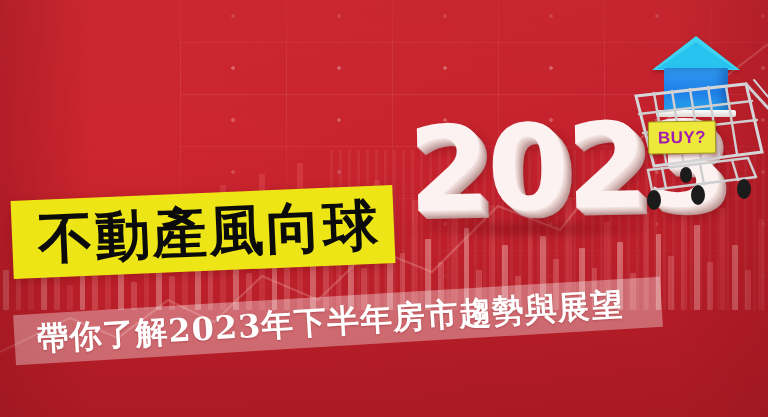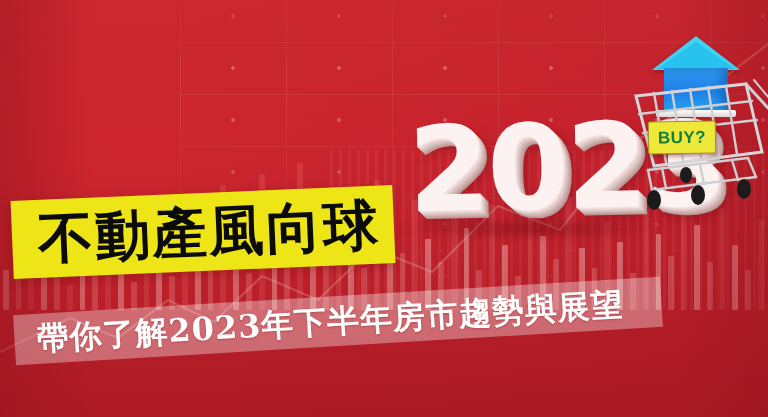--- a/index.html
+++ b/index.html
@@ -113,21 +113,21 @@
     width:66px;height:31px;
     background:#EDE83A;
     border:1.5px solid #9C961F;
     border-radius:2px;
     display:flex;align-items:center;justify-content:center;
     transform:rotate(-1deg);
     box-shadow:1px 2px 4px rgba(90,8,14,.45);
   }
   .buy-sign span{
     font-family:"Liberation Sans", sans-serif;
-    font-weight:bold;font-size:17px;color:#15803d;letter-spacing:.5px;
+    font-weight:bold;font-size:17px;color:#a21caf;letter-spacing:.5px;
   }
 
   
   .title-banner{
     position:absolute;left:12px;top:193px;
     width:382px;height:78px;
     background:#EDE515;
     transform:rotate(-2.4deg);
     box-shadow:0 3px 10px rgba(110,10,18,.35);
     display:flex;align-items:center;

